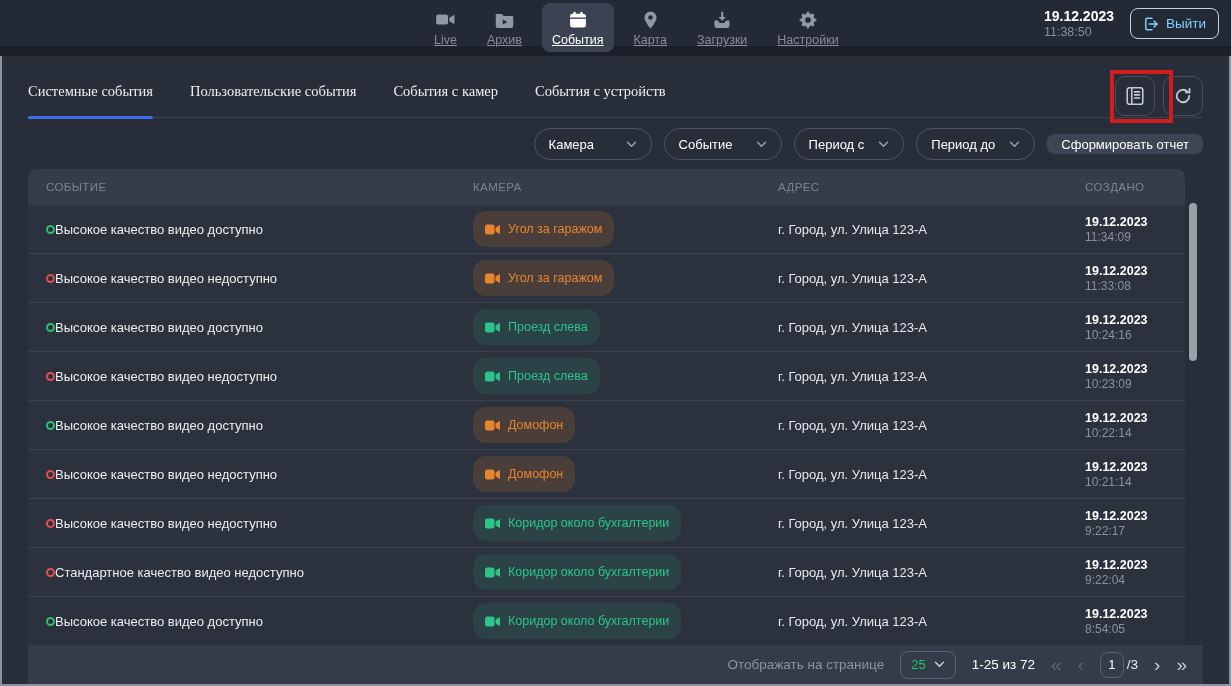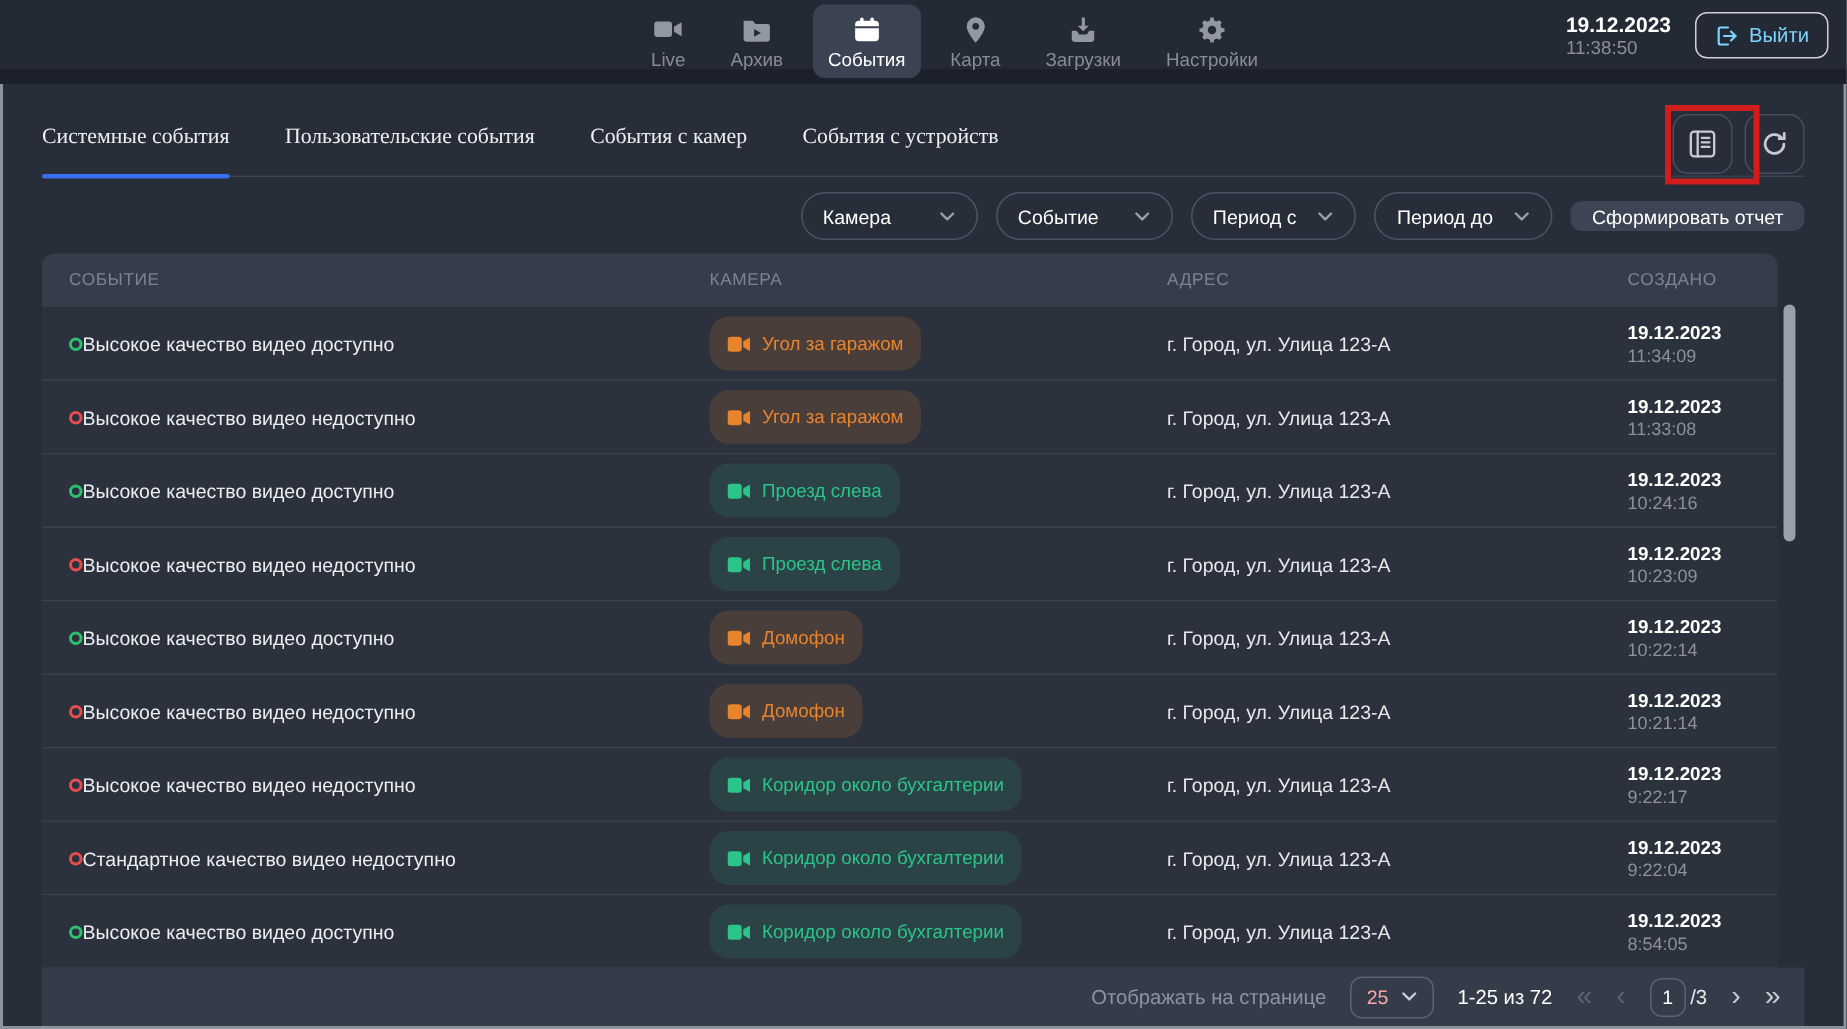--- a/index.html
+++ b/index.html
@@ -7,21 +7,21 @@
     --badge-orange:#e9842e; --badge-green:#2bc489; --annot-red:#d11d1d;
   }
   *{box-sizing:border-box;}
   html,body{margin:0;padding:0;}
   body{width:1231px;height:686px;font-family:"Liberation Sans",sans-serif;background:#272d39;}
   .page{position:relative;width:1231px;height:686px;background:#272d39;overflow:hidden;box-shadow:inset 0 0 0 2px #8d939e;}
 
   
   .topbar{position:absolute;top:0;left:0;right:0;height:56px;background:#242936;border-bottom:10px solid #1b202b;}
   .main-nav{position:absolute;left:424px;top:3px;display:flex;gap:10px;}
-  .nav-item{display:flex;flex-direction:column;align-items:center;gap:3px;padding:6px 10px 5px;border-radius:8px;color:#868c98;font-size:12.5px;cursor:pointer;}
+  .nav-item{display:flex;flex-direction:column;align-items:center;gap:3px;padding:6px 10px 5px;border-radius:8px;color:#868c98;font-size:12.5px;cursor:pointer;text-decoration:underline;}
   .nav-item .nav-icon{color:#9298a3;height:21px;display:flex;align-items:center;}
   .nav-item.active{background:#3b4252;color:#fff;}
   .nav-item.active .nav-icon{color:#fff;}
   .topbar-right{position:absolute;right:12px;top:8px;display:flex;align-items:center;gap:16px;}
   .datetime{text-align:left;}
   .date{font-size:14px;font-weight:bold;color:#fff;}
   .time{font-size:12.5px;color:#878d99;margin-top:1px;}
   .logout{display:inline-flex;align-items:center;gap:7px;height:31px;padding:0 12px;border:1px solid #ccd0d8;border-radius:8px;background:transparent;color:#7dd3fc;font-size:13.5px;cursor:pointer;font-family:inherit;}
 
   
@@ -55,21 +55,21 @@
   .camera-badge.orange{color:var(--badge-orange);background:rgba(233,132,46,.16);}
   .camera-badge.green{color:var(--badge-green);background:rgba(43,196,137,.13);}
   .cell-address{font-size:13px;color:#e6e9ee;}
   .cell-created .cdate{font-size:12.5px;font-weight:bold;color:#fff;}
   .cell-created .ctime{font-size:12px;color:#8b919d;margin-top:1px;}
   .scroll-thumb{position:absolute;left:1189px;top:203px;width:8px;height:158px;border-radius:4px;background:#9aa0a9;cursor:pointer;}
 
   
   .pagination{position:absolute;left:28px;top:645px;width:1175px;height:39px;background:#343b49;display:flex;align-items:center;justify-content:flex-end;gap:16px;padding:0 16px;font-size:13.5px;}
   .pg-label{color:#8d93a0;}
-  .page-size{display:inline-flex;align-items:center;gap:8px;border:1px solid #5a6273;border-radius:8px;height:28px;padding:0 10px;color:#fca5a5;font-size:13px;cursor:pointer;background:transparent;}
+  .page-size{display:inline-flex;align-items:center;gap:8px;border:1px solid #5a6273;border-radius:8px;height:28px;padding:0 10px;color:#22c55e;font-size:13px;cursor:pointer;background:transparent;}
   .page-size .chev{color:#c9cdd6;display:flex;}
   .pg-range{color:#fff;}
   .pg-btn{font-size:19px;line-height:1;color:#c9cdd6;cursor:pointer;user-select:none;}
   .pg-btn.disabled{color:#5d6472;}
   .pg-current{display:flex;align-items:center;gap:3px;}
   .page-box{min-width:24px;height:26px;border:1px solid #5a6273;border-radius:8px;display:flex;align-items:center;justify-content:center;color:#fff;font-size:13px;padding:0 4px;cursor:pointer;}
   .page-total{color:#e8eaee;}
   [data-icon]{display:inline-flex;align-items:center;justify-content:center;}
   [data-icon] svg{display:block;}
 </style>

